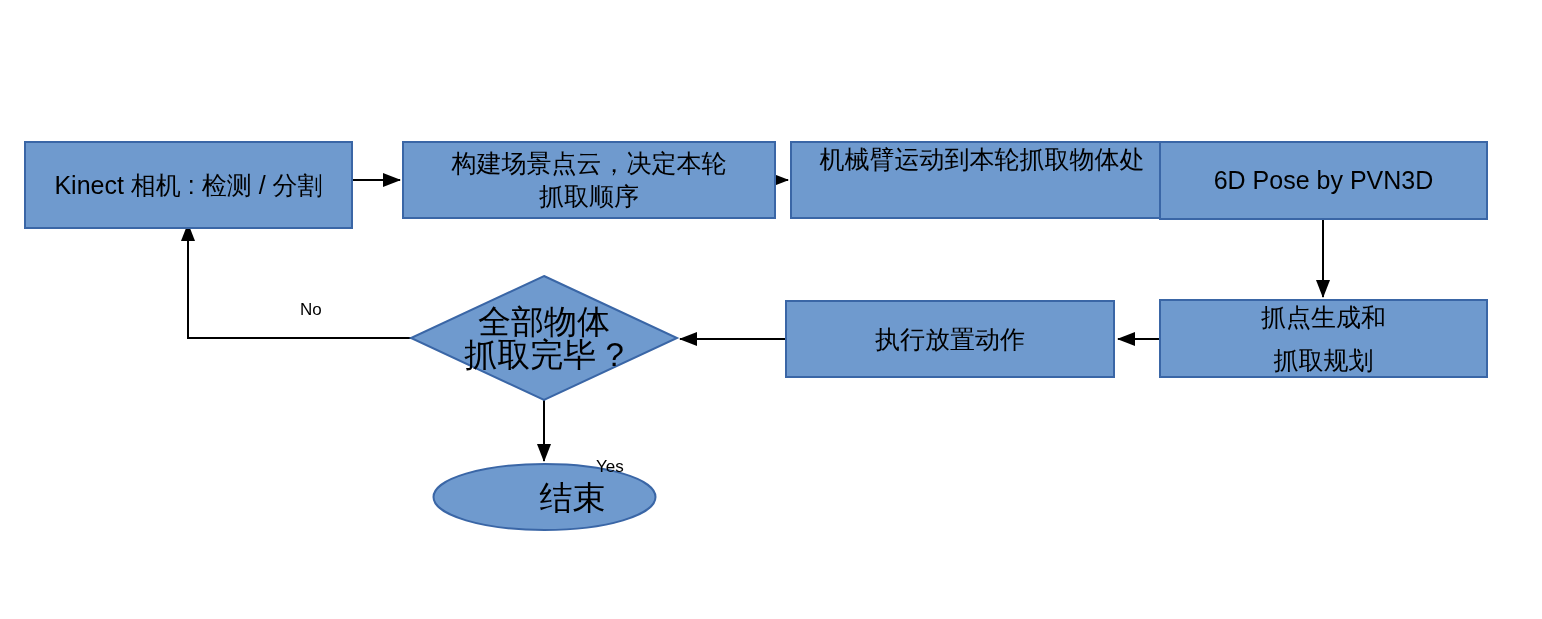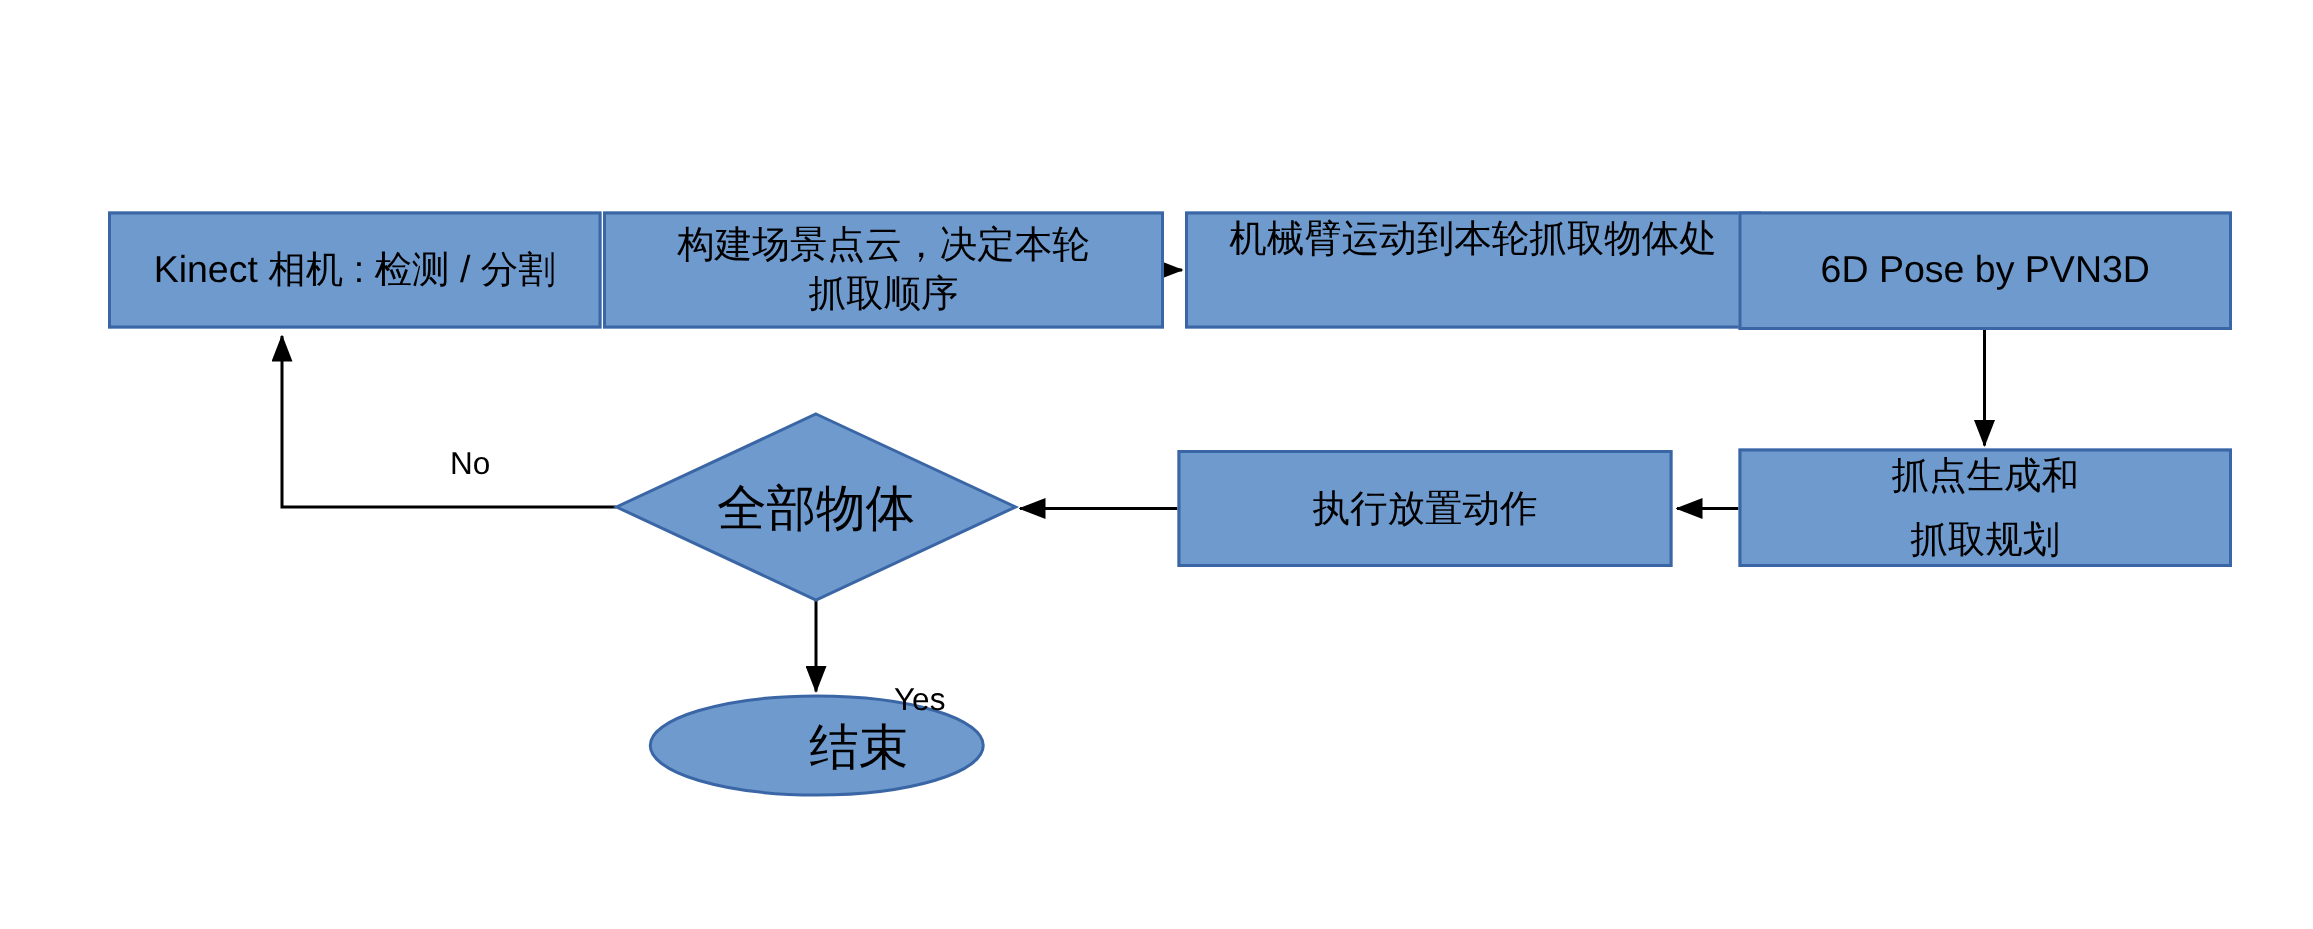--- a/index.html
+++ b/index.html
@@ -46,21 +46,21 @@
     flex-direction: column;
     align-items: center;
     justify-content: center;
     text-align: center;
     font-size: 33px;
     line-height: 33px;
     pointer-events: none;
   }
   .edge-label {
     position: absolute;
-    font-size: 21px;
+    font-size: 17px;
     line-height: 28px;
   }
 </style>
 </head>
 <body>
 
 <div class="canvas">
 
   <svg class="wires" viewBox="0 0 1542 619">
     <defs>
@@ -81,21 +81,21 @@
 
     <path class="wire" marker-end="url(#arrowhead)" d="M544,400 L544,461"></path>
 
     <path class="wire" marker-end="url(#arrowhead)" d="M411,338 L188,338 L188,224"></path>
 
     <polygon class="shape" points="544,276 677,338 544,400 411,338"></polygon>
 
     <ellipse class="shape" cx="544.5" cy="497" rx="111" ry="33"></ellipse>
   </svg>
 
-  <div class="node" style="left:24px; top:141px; width:329px; height:78px;margin-left:48px;">
+  <div class="node" style="left:24px; top:141px; width:329px; height:88px;">
     <span>Kinect 相机 : 检测 / 分割</span>
   </div>
 
   <div class="node" style="left:402px; top:141px; width:374px; height:78px;">
     <span>构建场景点云，决定本轮</span>
     <span>抓取顺序</span>
   </div>
 
   <div class="node" style="left:790px; top:141px; width:384px; height:78px;justify-content:space-between;">
     <span>机械臂运动到本轮抓取物体处</span>
@@ -109,20 +109,21 @@
     <span>抓点生成和</span>
     <span>抓取规划</span>
   </div>
 
   <div class="node" style="left:785px; top:300px; width:330px; height:78px;">
     <span>执行放置动作</span>
   </div>
 
   <div class="shape-label" style="left:414px; top:304px; width:260px; height:68px;">
     <span>全部物体</span>
+    <span>抓取完毕 ?</span>
   </div>
 
   <div class="shape-label" style="left:434px; top:481px; width:221px; height:32px;padding-left:28px;">
     <span>结束</span>
   </div>
 
   <div class="edge-label" style="left:300px; top:296px;">No</div>
   <div class="edge-label" style="left:596px; top:421px;margin-top:32px;">Yes</div>
 
 </div>

